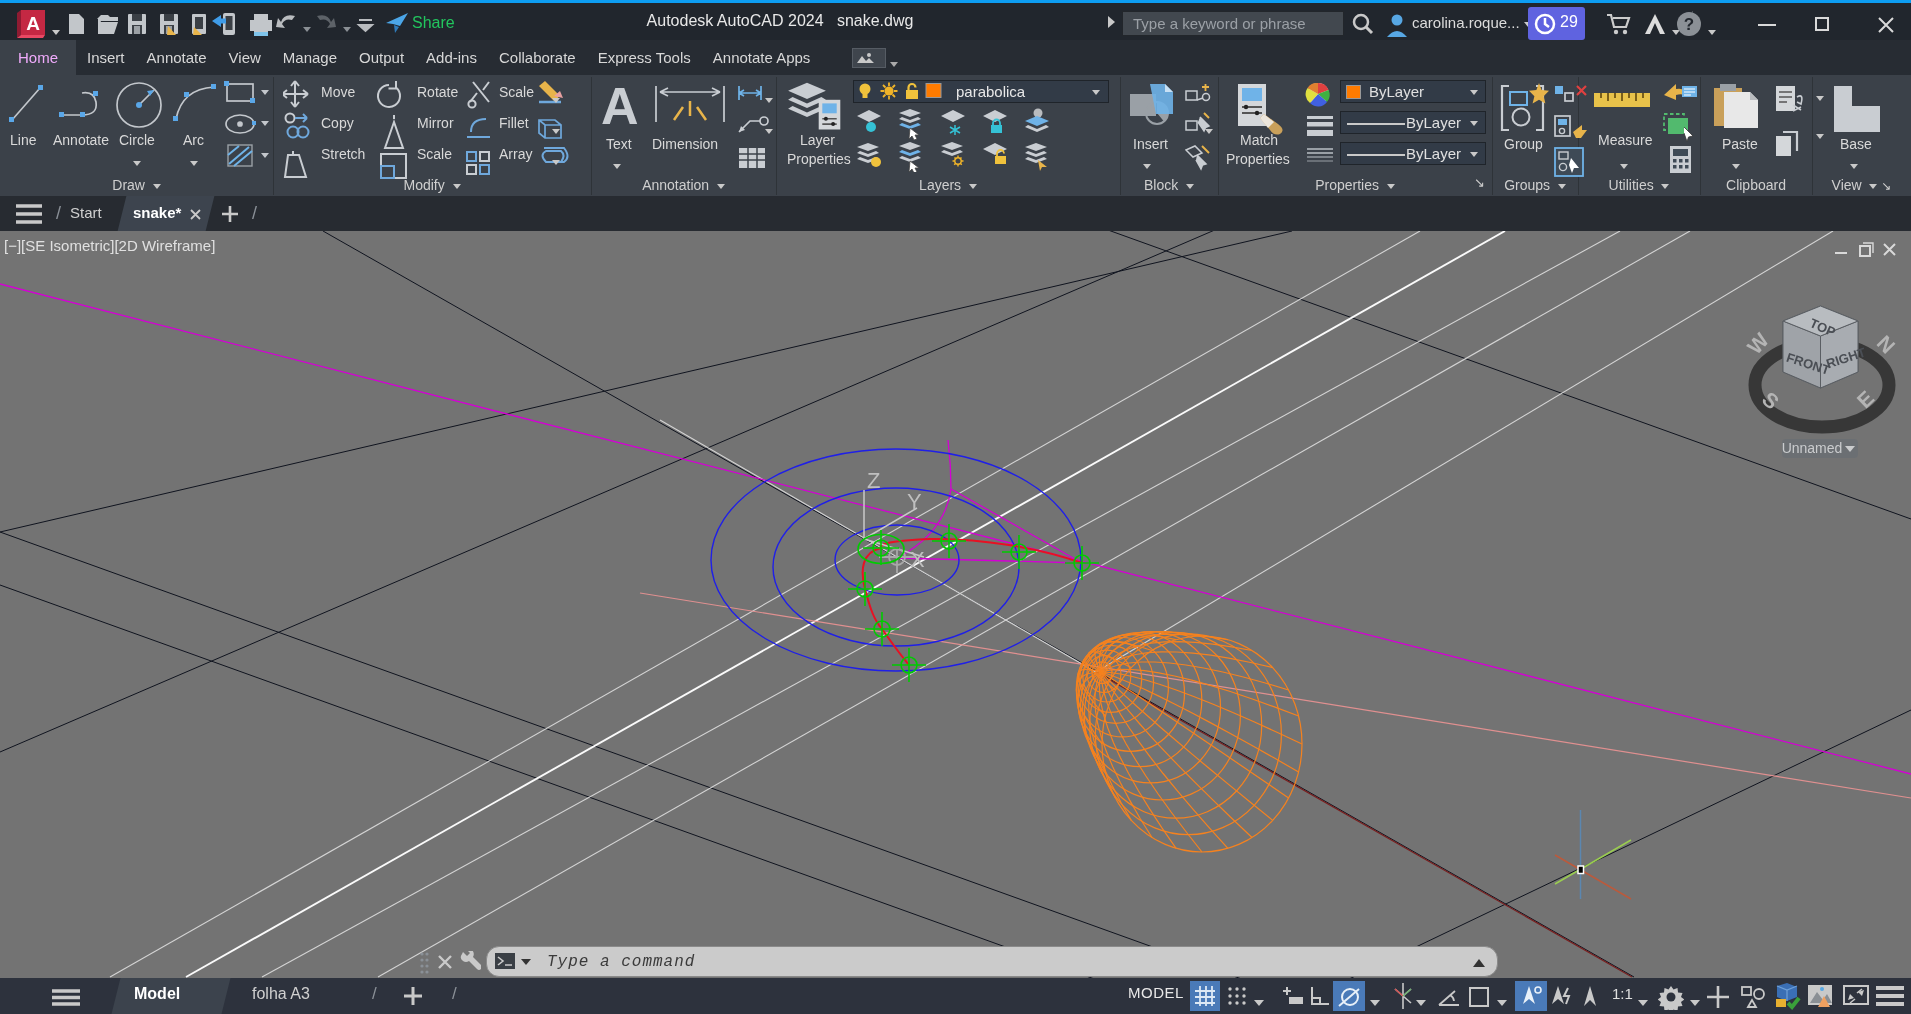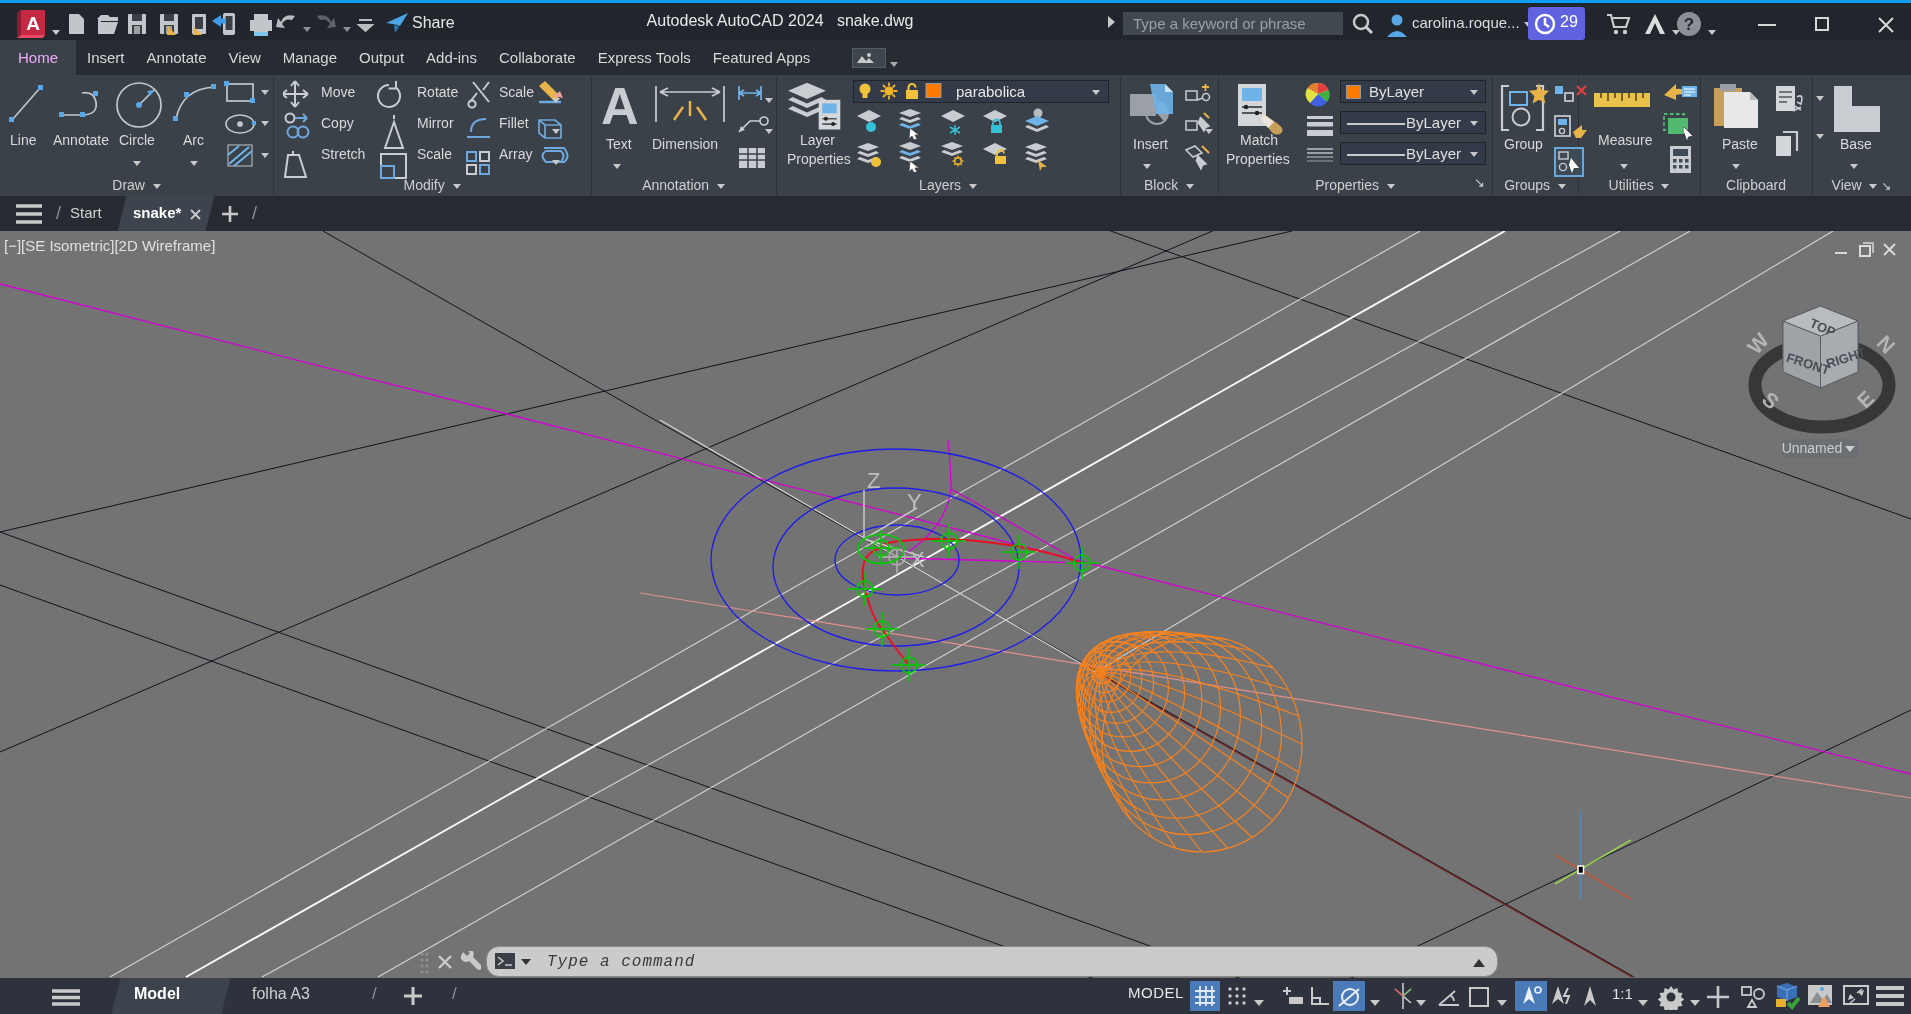--- a/index.html
+++ b/index.html
@@ -54,21 +54,21 @@
   <path d="M148 11 l9 -6 v12 z M156 8.5 h6 v5 h-6 z" fill="#3f9ce8"></path>
   <rect x="190" y="22" width="14" height="4" fill="#7ec3ea"></rect>
   <path d="M231 6 q-11 -3 -14 6 l-3 -4 -2 9 9 1 -3 -4 q3 -6 10 -4 z" fill="#b9bcbf"></path>
   <path d="M239 17 l4 5 4 -5 z" fill="#8a8f94"></path>
   <path d="M253 6 q11 -3 14 6 l3 -4 2 9 -9 1 3 -4 q-3 -6 -10 -4 z" fill="#5d6268"></path>
   <path d="M279 17 l4 5 4 -5 z" fill="#8a8f94"></path>
   <path d="M295 10 h13 M295 15 l6.5 6 6.5 -6 z" stroke="#b9bcbf" stroke-width="2" fill="#b9bcbf"></path>
   <path d="M322 13 L344 3 L336 16 L329 14 z" fill="#4ba6e8"></path>
   <path d="M330 15 l1 8 4 -6" fill="#2f7ab8"></path>
  </svg>
- <div class="abs" style="left:412px;top:11px;color:#e5e5e5;font-size:16px">Share</div>
+ <div class="abs" style="left:412px;top:11px;color:#22c55e;font-size:16px">Share</div>
  <div class="abs" style="left:0;top:9px;width:1560px;text-align:center;color:#e8e8e8;font-size:16px">Autodesk AutoCAD 2024 &nbsp; snake.dwg</div>
 
  <div class="abs" style="left:1108px;top:13px;width:0;height:0;border-top:6px solid transparent;border-bottom:6px solid transparent;border-left:7px solid #c9c9c9"></div>
  <div class="abs" style="left:1122px;top:8px;width:222px;height:25px;background:#42484f;border:1px solid #22262b"></div>
  <div class="abs" style="left:1133px;top:12px;color:#9ba0a6;font-size:15px;">Type a keyword or phrase</div>
  <svg class="abs" style="left:1351px;top:9px" width="24" height="24">
       <circle cx="10" cy="10" r="7" fill="none" stroke="#c9c9c9" stroke-width="2.5"></circle>
       <path d="M15 15 l6 6" stroke="#c9c9c9" stroke-width="3"></path>
     </svg>
  <svg class="abs" style="left:1384px;top:8px" width="26" height="26">
@@ -97,21 +97,21 @@
       <text x="13" y="19" font-size="17" font-weight="bold" text-anchor="middle" fill="#21262d" font-family="Liberation Sans">?</text>
     </svg>
  <div class="abs" style="left:1708px;top:20px"><span class="dd"></span></div>
  <div class="abs" style="left:1758px;top:21px;width:18px;height:2px;background:#d9d9d9"></div>
  <div class="abs" style="left:1815px;top:14px;width:14px;height:14px;border:2px solid #d9d9d9"></div>
  <svg class="abs" style="left:1877px;top:13px" width="18" height="18">
       <path d="M2 2 L16 16 M16 2 L2 16" stroke="#d9d9d9" stroke-width="2"></path>
     </svg>
 </div>
 <div id="menurow">
- <div class="mtab" style="background:#3b4149;color:#f0abfc;margin-left:0;padding:0 18px">Home</div><div class="mtab">Insert</div><div class="mtab">Annotate</div><div class="mtab">View</div><div class="mtab">Manage</div><div class="mtab">Output</div><div class="mtab">Add-ins</div><div class="mtab">Collaborate</div><div class="mtab">Express Tools</div><div class="mtab">Featured Apps</div>
+ <div class="mtab" style="background:#3b4149;color:#f0abfc;margin-left:0;padding:0 18px">Home</div><div class="mtab">Insert</div><div class="mtab">Annotate</div><div class="mtab">View</div><div class="mtab">Manage</div><div class="mtab">Output</div><div class="mtab">Add-ins</div><div class="mtab">Collaborate</div><div class="mtab">Express Tools</div><div class="mtab">Annotate Apps</div>
  <div class="abs" style="left:852px;top:8px;width:34px;height:20px;background:#3f454d;border:1px solid #565c64"><svg width="20" height="14" style="margin:2px 0 0 3px">
         <path d="M1 12 l5 -7 4 5 3 -3 5 5 z" fill="#c9c9c9"></path>
         <circle cx="13" cy="4" r="2" fill="#c9c9c9"></circle>
       </svg></div>
  <div class="abs" style="left:890px;top:15px"><span class="dd" style="border-top-color:#aaa"></span></div>
 </div>
 <div id="ribbon">
  <div class="sep" style="left:273px"></div>
     <div class="sep" style="left:591px"></div>
     <div class="sep" style="left:776px"></div>

